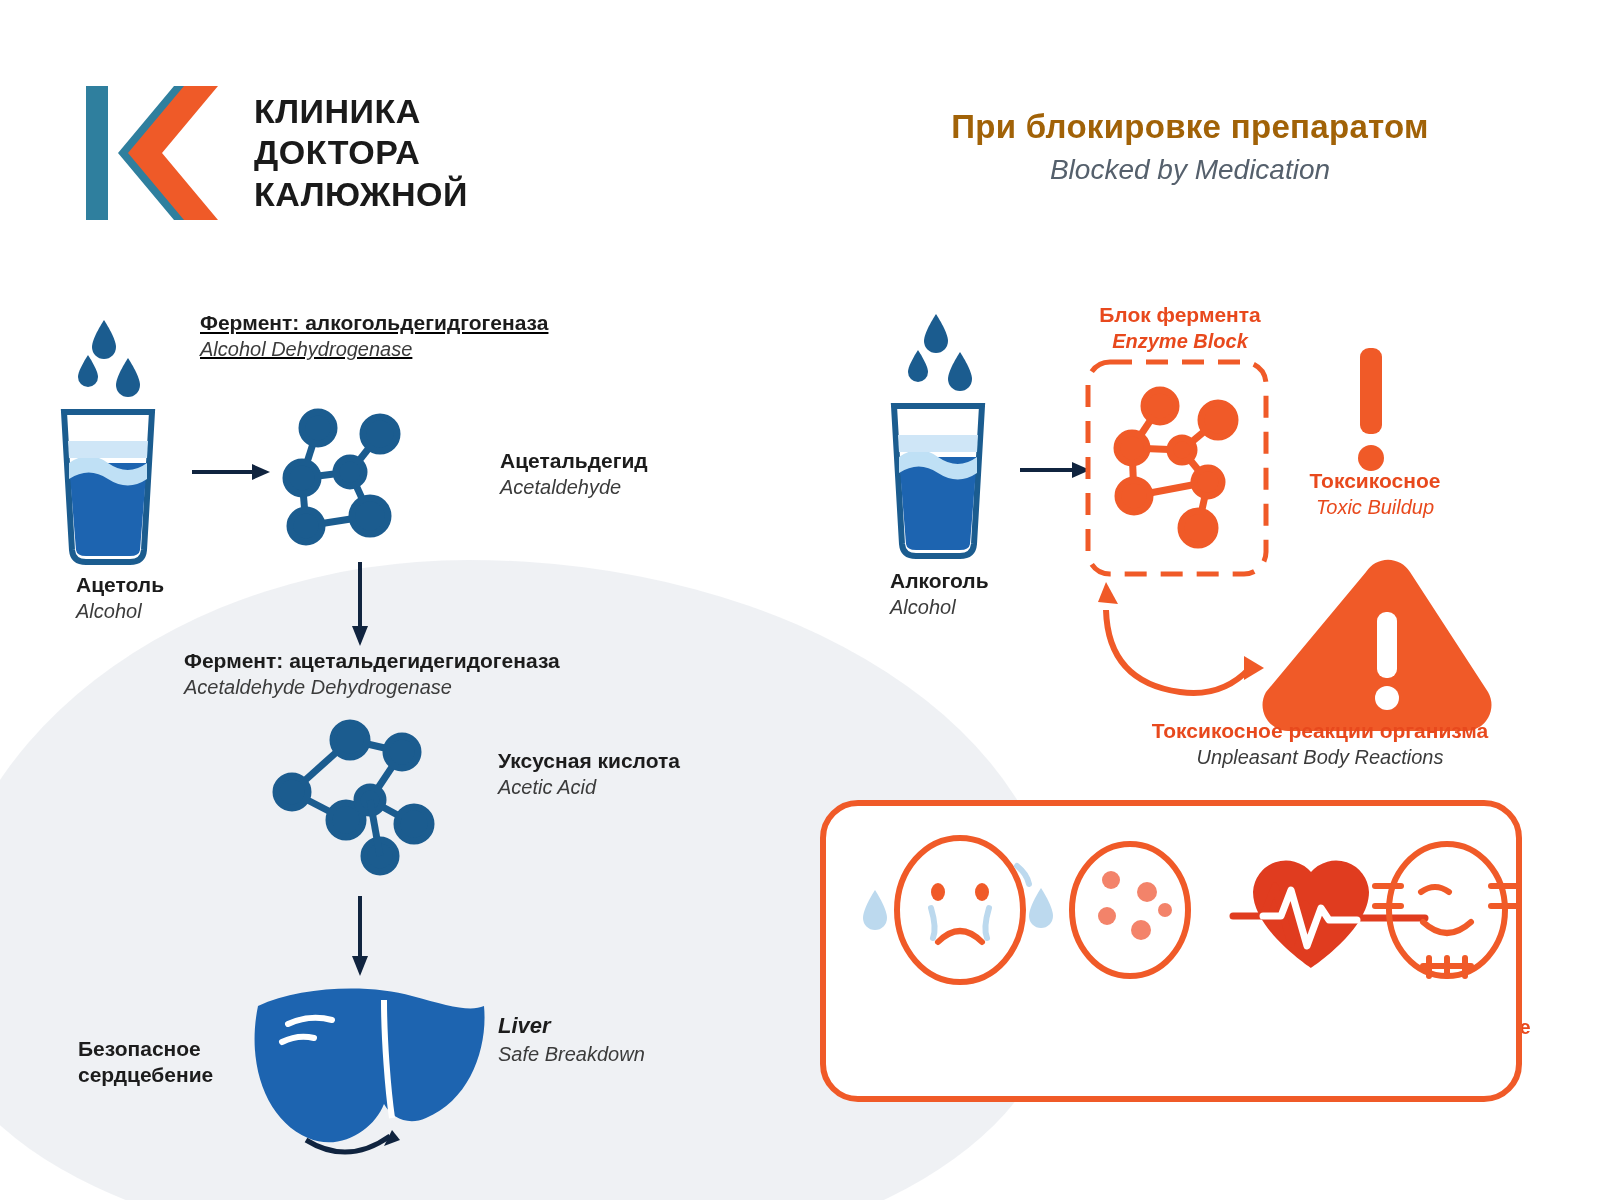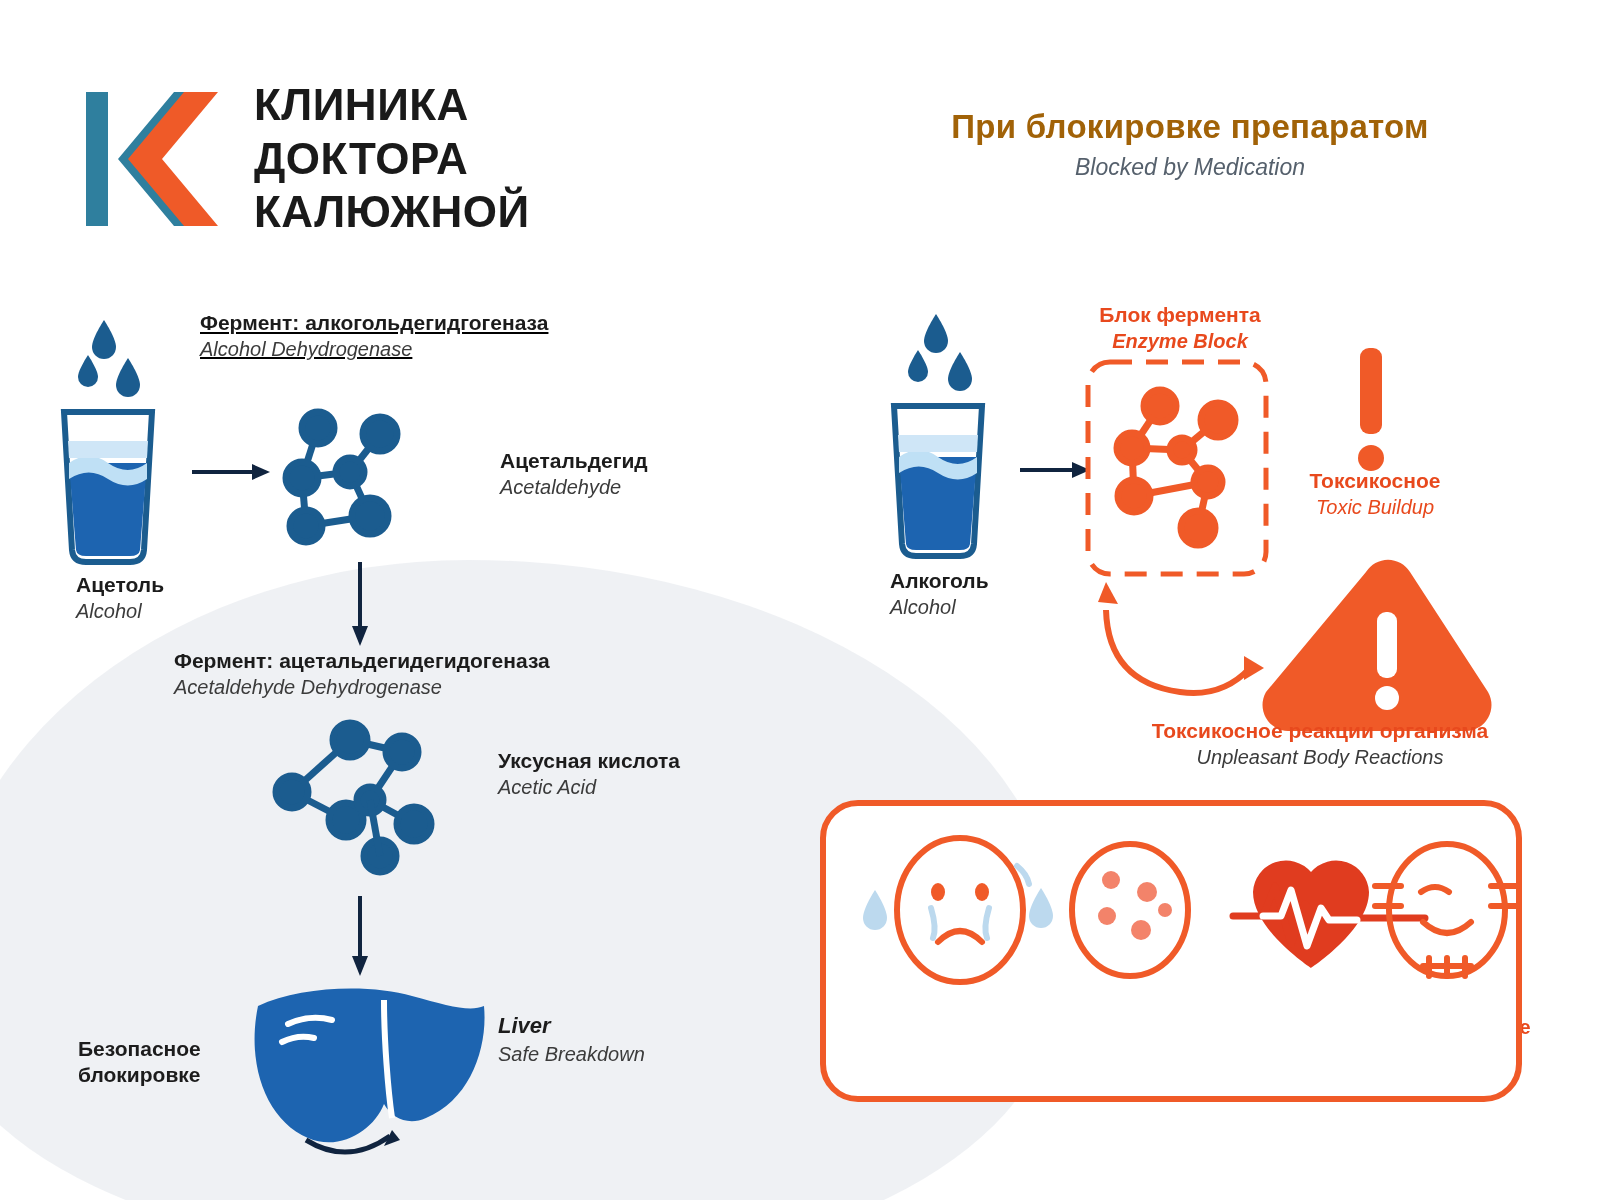--- a/index.html
+++ b/index.html
@@ -30,40 +30,40 @@
     border-radius: 50% 56% 44% 50% / 62% 58% 42% 38%;
     opacity: .85;
     z-index: 0;
   }
 
   
   #logo-block { left: 82px; top: 78px; z-index: 3; display: flex; align-items: center; gap: 22px;}
   #logo-mark { width: 150px; height: 150px; }
   #logo-text {
     font-weight: bold;
-    font-size: 44px;
+    font-size: 34px;
     line-height: 1.22;
     letter-spacing: .5px;
     color: #1a1a1a;
     text-transform: uppercase;
     white-space: pre-line;
   }
 
   
   #right-header { left: 890px; top: 108px; width: 600px; text-align: center; z-index: 3;}
   #right-header .ru {
     color: #a16207;
     font-weight: bold;
     font-size: 33px;
     letter-spacing: .3px;
   }
   #right-header .en {
     color: #55606c;
     font-style: italic;
-    font-size: 23px;
+    font-size: 28px;
     margin-top: 8px;
   }
 
   
   .lbl { z-index: 4; }
   .lbl .ru {
     font-weight: bold;
     font-size: 21px;
     color: #1c1c1c;
     line-height: 1.25;
@@ -211,33 +211,33 @@
   <div class="abs lbl" style="left:76px; top:572px;">
     <div class="ru">Ацетоль</div>
     <div class="en">Alcohol</div>
   </div>
 
   <div class="abs lbl" style="left:500px; top:448px;">
     <div class="ru">Ацетальдегид</div>
     <div class="en">Acetaldehyde</div>
   </div>
 
-  <div class="abs lbl" style="left:174px; top:648px;">
+  <div class="abs lbl" style="left:184px; top:648px;">
     <div class="ru">Фермент: ацетальдегидегидогеназа</div>
     <div class="en">Acetaldehyde Dehydrogenase</div>
   </div>
 
   <div class="abs lbl" style="left:498px; top:748px;">
     <div class="ru">Уксусная кислота</div>
     <div class="en">Acetic Acid</div>
   </div>
 
   <div class="abs lbl" style="left:78px; top:1018px; white-space:pre-line;">
     <div class="ru">Безопасное
-блокировке</div>
+сердцебение</div>
   </div>
 
   <div class="abs lbl" style="left:498px; top:1012px;">
     <div class="en" style="font-weight:bold; color:#1c1c1c; font-size:22px;">Liver</div>
     <div class="en">Safe Breakdown</div>
   </div>
 
   <svg class="abs" style="left:860px; top:300px; z-index:2;" width="640" height="480" viewBox="0 0 640 480">
 
     <g fill="#1b5c8f">

